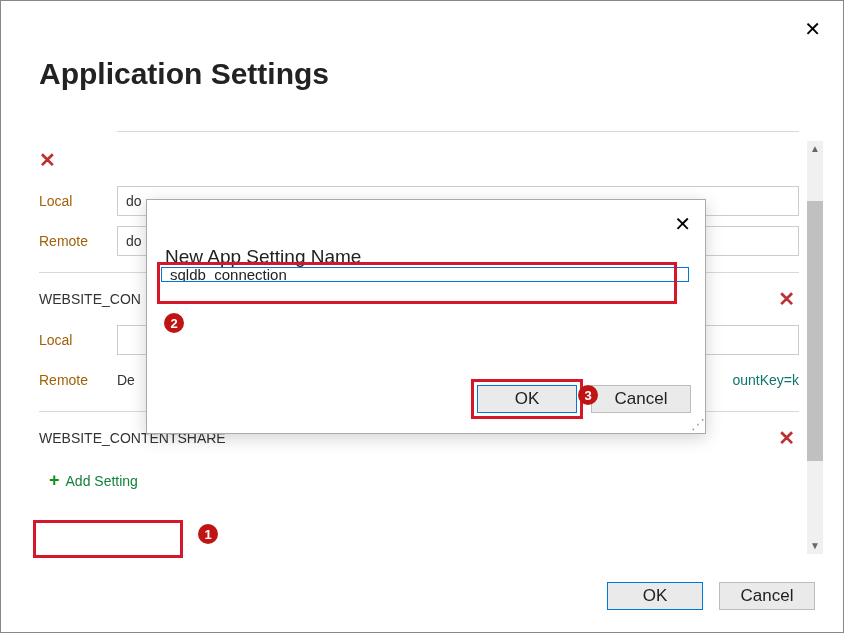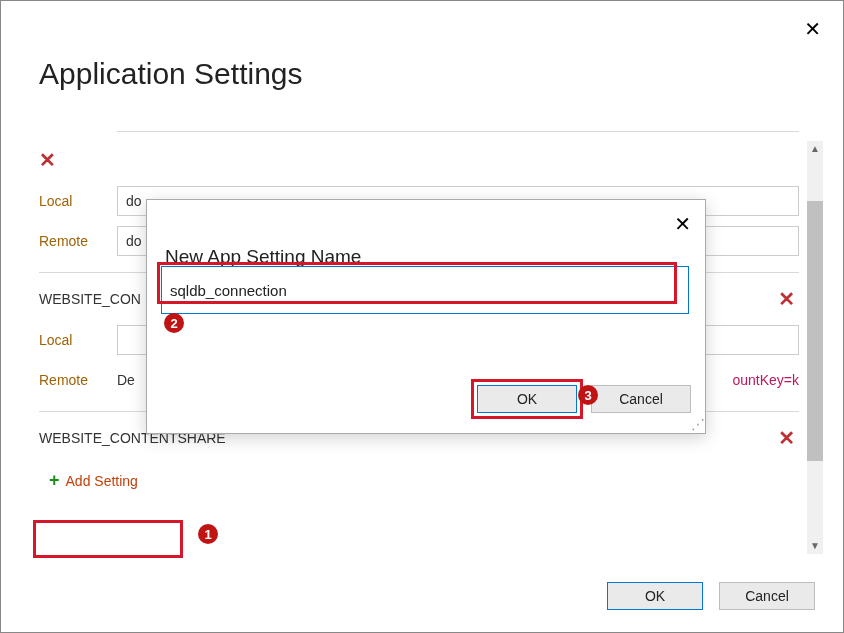--- a/index.html
+++ b/index.html
@@ -15,21 +15,21 @@
     .close-x {
       position: absolute;
       top: 16px;
       right: 22px;
       font-size: 20px;
       cursor: pointer;
       font-weight: 300;
     }
     .page-title {
       font-size: 30px;
-      font-weight: 400;
+      font-weight: 700;
       color: #222;
       padding: 56px 4px 30px 38px;
     }
     .content-area {
       position: absolute;
       left: 38px;
       right: 20px;
       top: 130px;
       bottom: 74px;
       overflow: hidden;
@@ -122,21 +122,21 @@
       gap: 6px;
       padding: 6px 10px;
       cursor: pointer;
     }
     .add-setting-btn .plus {
       color: #1a8e1a;
       font-weight: bold;
       font-size: 18px;
     }
     .add-setting-btn .lbl {
-      color: #c2410c;
+      color: #15803d;
       font-size: 14px;
     }
     .callout-num {
       display: inline-flex;
       width: 20px;
       height: 20px;
       border-radius: 50%;
       background: #c01414;
       color: #fff;
       font-weight: bold;
@@ -172,21 +172,21 @@
     }
     .modal-input-wrap {
       position: absolute;
       left: 14px;
       top: 66px;
       width: 528px;
       height: 34px;
     }
     .modal-input {
       width: 100%;
-      height: 48px;
+      height: 15px;
       border: 1px solid #0078d4;
       padding: 0 8px;
       font-size: 15px;
       color: #222;
       outline: none;
     }
     .modal-input-callout {
       position: absolute;
       left: -4px;
       top: -4px;
@@ -201,21 +201,21 @@
       right: 14px;
       display: flex;
       gap: 14px;
       align-items: center;
     }
     .vs-button {
       width: 100px;
       height: 28px;
       background: #eaeaea;
       border: 1px solid #bdbdbd;
-      font-size: 14px;
+      font-size: 17px;
       color: #222;
       cursor: pointer;
       display: flex;
       align-items: center;
       justify-content: center;
     }
     .vs-button.default {
       border: 1px solid #0078d4;
     }
     .modal-ok-callout {
@@ -306,21 +306,21 @@
         <span>WEBSITE_CON</span>
         <span class="delete-x">✕</span>
       </div>
       <div class="row">
         <span class="row-label">Local</span>
         <input class="row-input" value="" style="">
       </div>
       <div class="row" style="margin-bottom:0; position:relative;">
         <span class="row-label">Remote</span>
         <input class="row-input" style="border: none; padding-left: 0px;" value="De">
-        <span style="position:absolute; right:0; font-size:14px; color:#be185d;">ountKey=k</span>
+        <span style="position:absolute; right:0; font-size:14px; color:#0f766e;">ountKey=k</span>
       </div>
     </div>
 
     <div class="setting-block" style="border-bottom:none; padding-bottom:0;">
       <div class="setting-header" style="margin-bottom:14px;">
         <span>WEBSITE_CONTENTSHARE</span>
         <span class="delete-x">✕</span>
       </div>
     </div>
 

